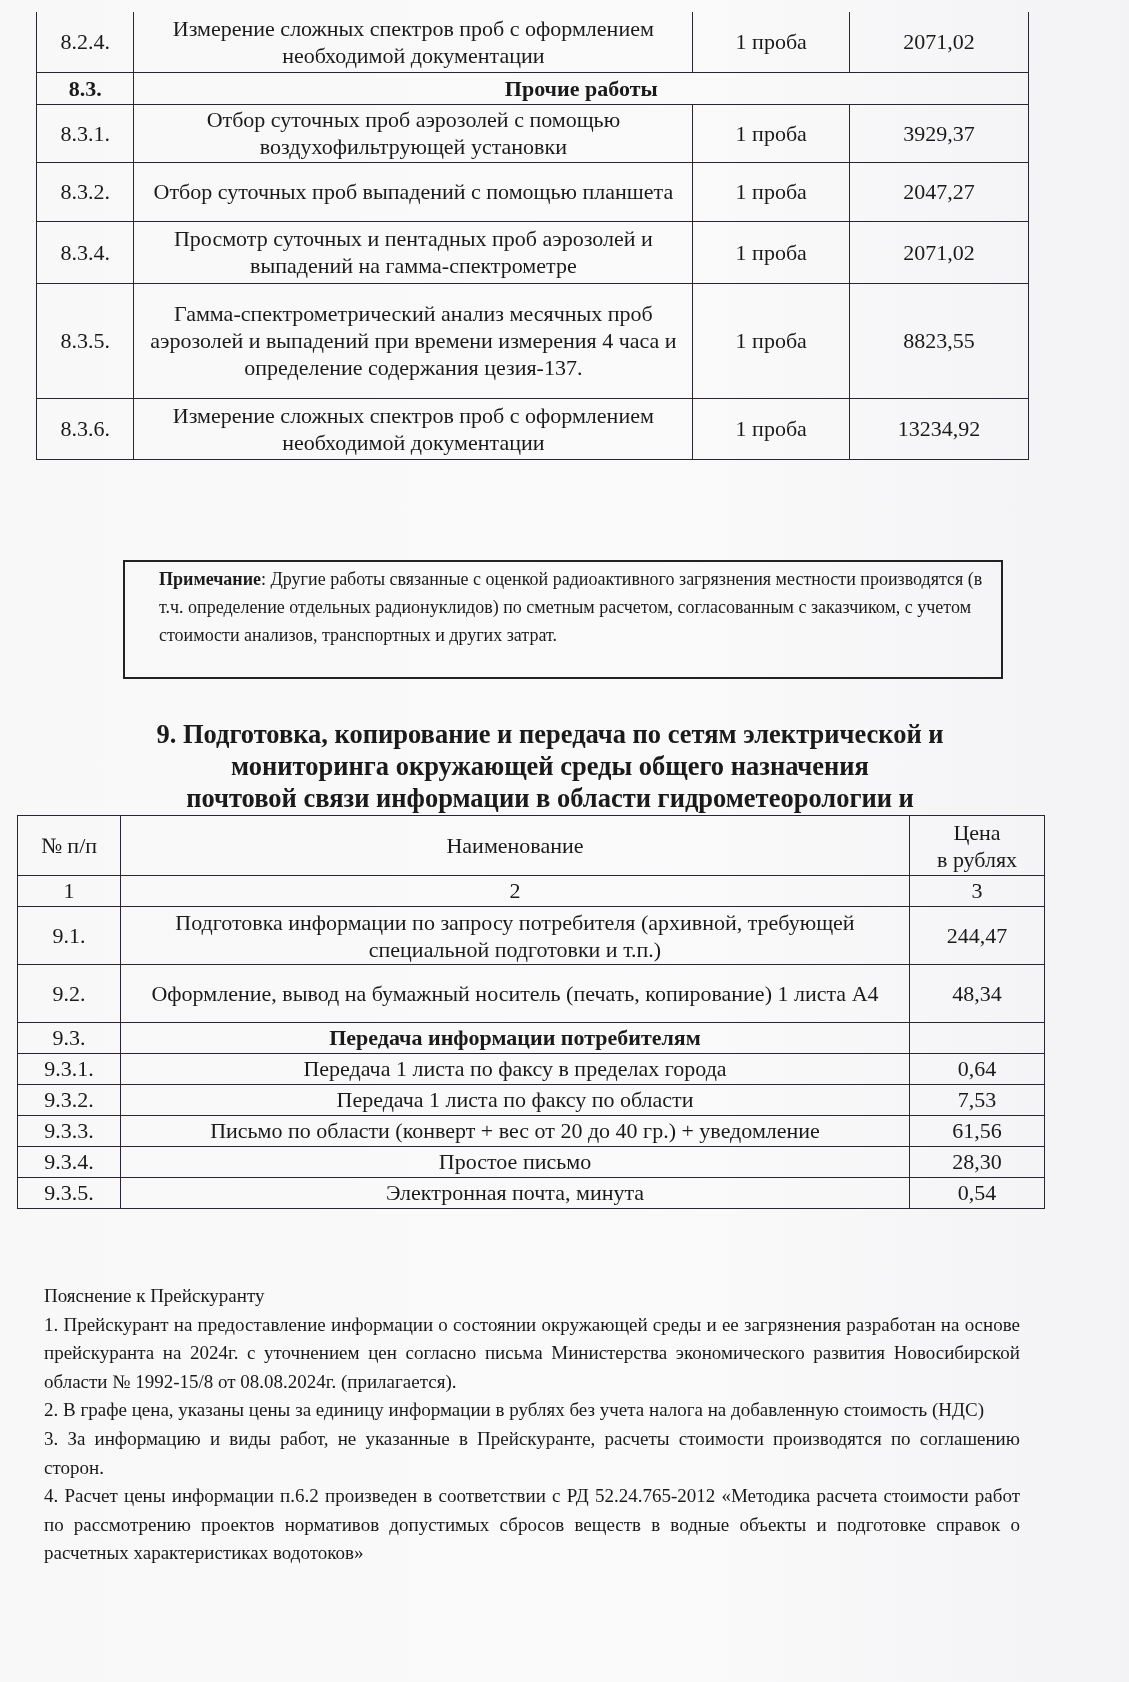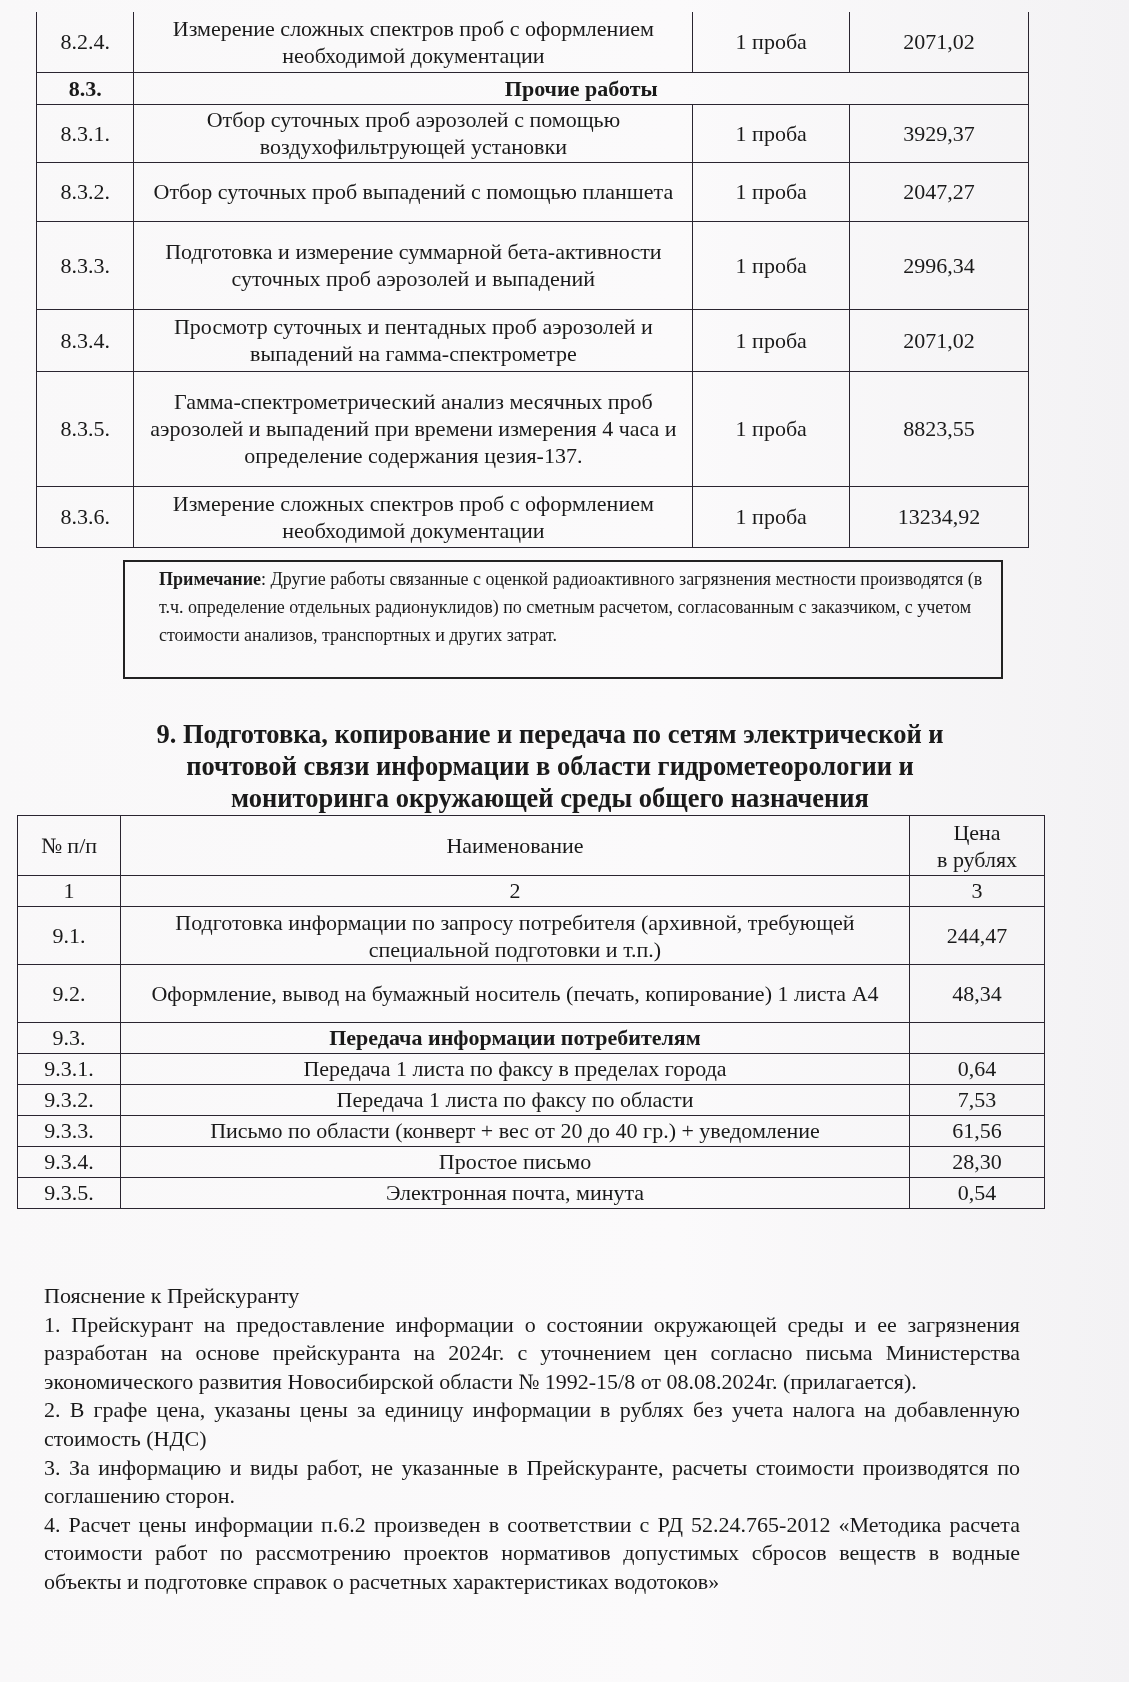--- a/index.html
+++ b/index.html
@@ -75,21 +75,21 @@
     #table9 td.name { width: 790px; padding: 0 6px; }
     #table9 td.price { width: 135px; }
     #table9 tr.bold td.name { font-weight: bold; }
     #table9 tr.small td { height: 31px; line-height: 26px; }
 
     
     #expl {
       position: absolute;
       left: 44px; top: 1282px;
       width: 976px;
-      font-size: 22px;
+      font-size: 19px;
       line-height: 28.6px;
       text-align: justify;
     }
     #expl p { margin: 0; }
   </style>
 </head>
 <body>
 
 <div class="page">
 
@@ -110,26 +110,20 @@
         <td class="name">Отбор суточных проб аэрозолей с помощью воздухофильтрующей установки</td>
         <td class="unit">1 проба</td>
         <td class="price">3929,37</td>
       </tr>
       <tr style="height:59px">
         <td class="num">8.3.2.</td>
         <td class="name">Отбор суточных проб выпадений с помощью планшета</td>
         <td class="unit">1 проба</td>
         <td class="price">2047,27</td>
       </tr>
-      <tr style="height:88px">
-        <td class="num">8.3.3.</td>
-        <td class="name">Подготовка и измерение суммарной бета-активности суточных проб аэрозолей и выпадений</td>
-        <td class="unit">1 проба</td>
-        <td class="price">2996,34</td>
-      </tr>
       <tr style="height:62px">
         <td class="num">8.3.4.</td>
         <td class="name">Просмотр суточных и пентадных проб аэрозолей и выпадений на гамма-спектрометре</td>
         <td class="unit">1 проба</td>
         <td class="price">2071,02</td>
       </tr>
       <tr style="height:115px">
         <td class="num">8.3.5.</td>
         <td class="name">Гамма-спектрометрический анализ месячных проб аэрозолей и выпадений при времени измерения 4 часа и определение содержания цезия-137.</td>
         <td class="unit">1 проба</td>
@@ -143,22 +137,22 @@
       </tr>
     </tbody>
   </table>
 
   <div id="note">
     <b>Примечание</b><span>: Другие работы связанные с оценкой радиоактивного загрязнения местности производятся (в т.ч. определение отдельных радионуклидов) по сметным расчетом, согласованным с заказчиком, с учетом стоимости анализов, транспортных и  других  затрат.</span>
   </div>
 
   <div id="s9title">
     <div>9. Подготовка, копирование и передача по сетям электрической и</div>
+    <div>мониторинга окружающей среды общего назначения</div>
     <div>почтовой связи информации в области гидрометеорологии и</div>
-    <div>мониторинга окружающей среды общего назначения</div>
   </div>
 
   <table id="table9">
     <tbody>
       <tr style="height:60px">
         <td class="num">№ п/п</td>
         <td class="name">Наименование</td>
         <td class="price">
           <div>Цена</div>
           <div>в рублях</div>

